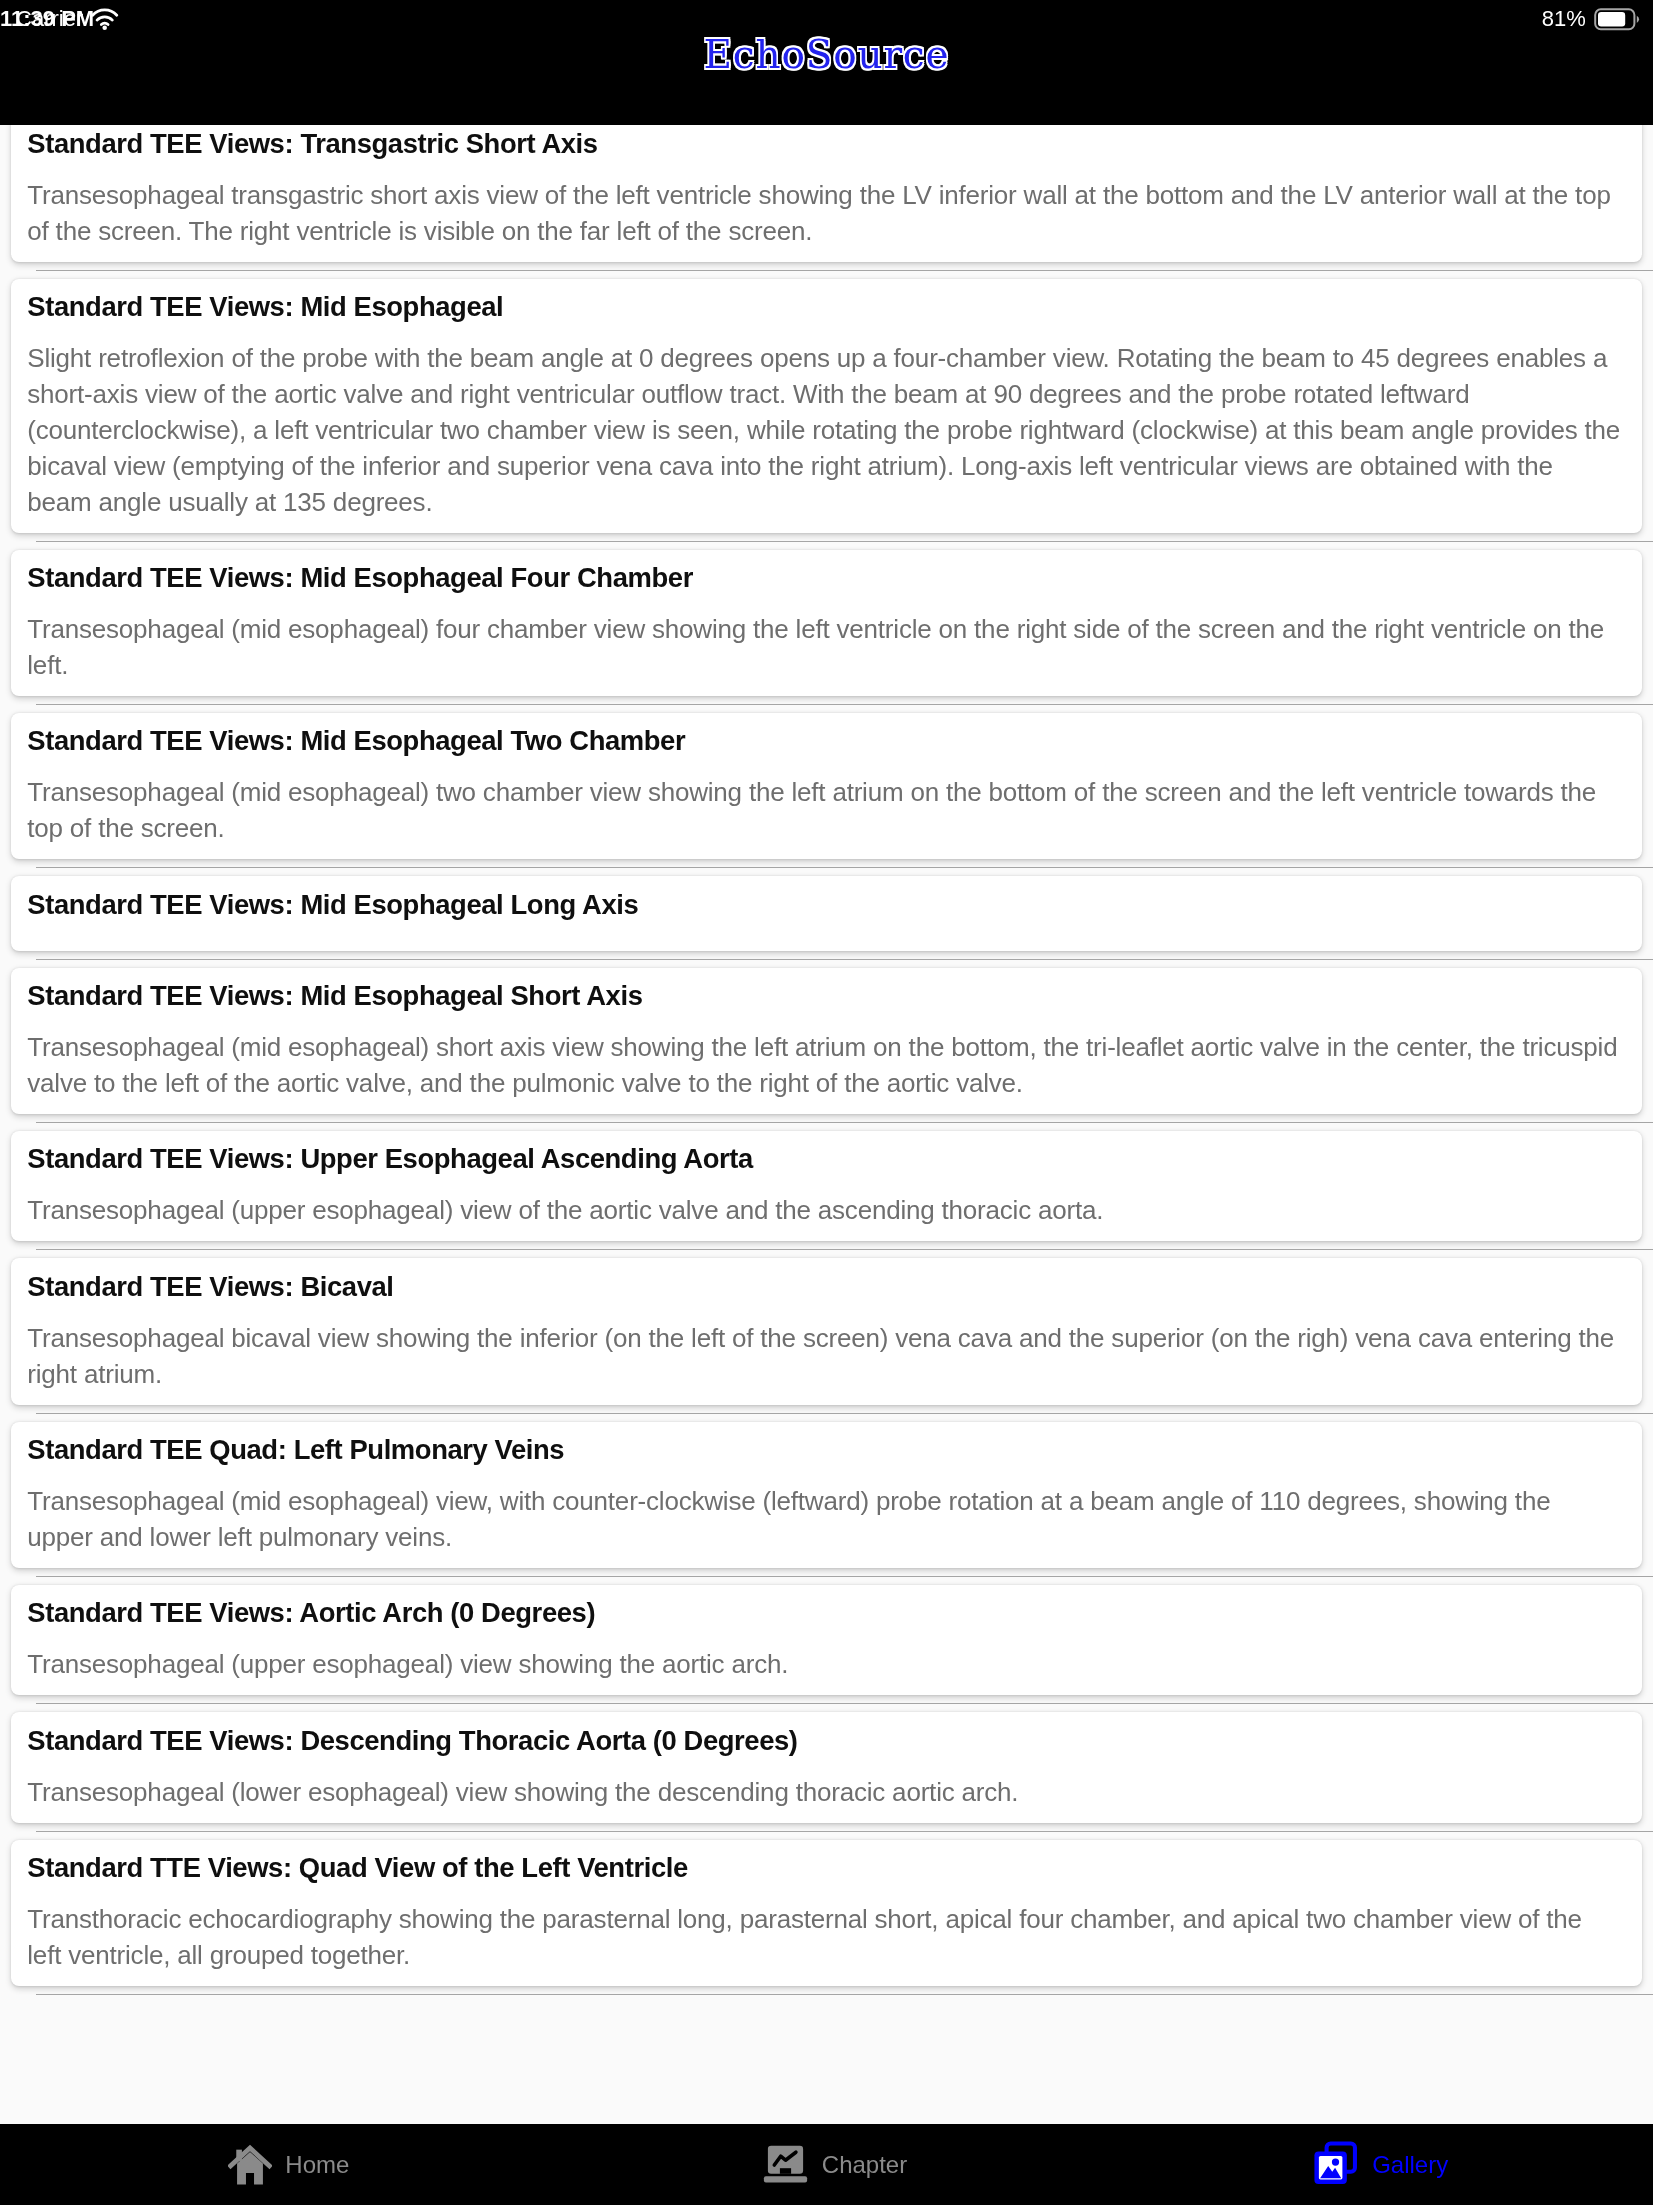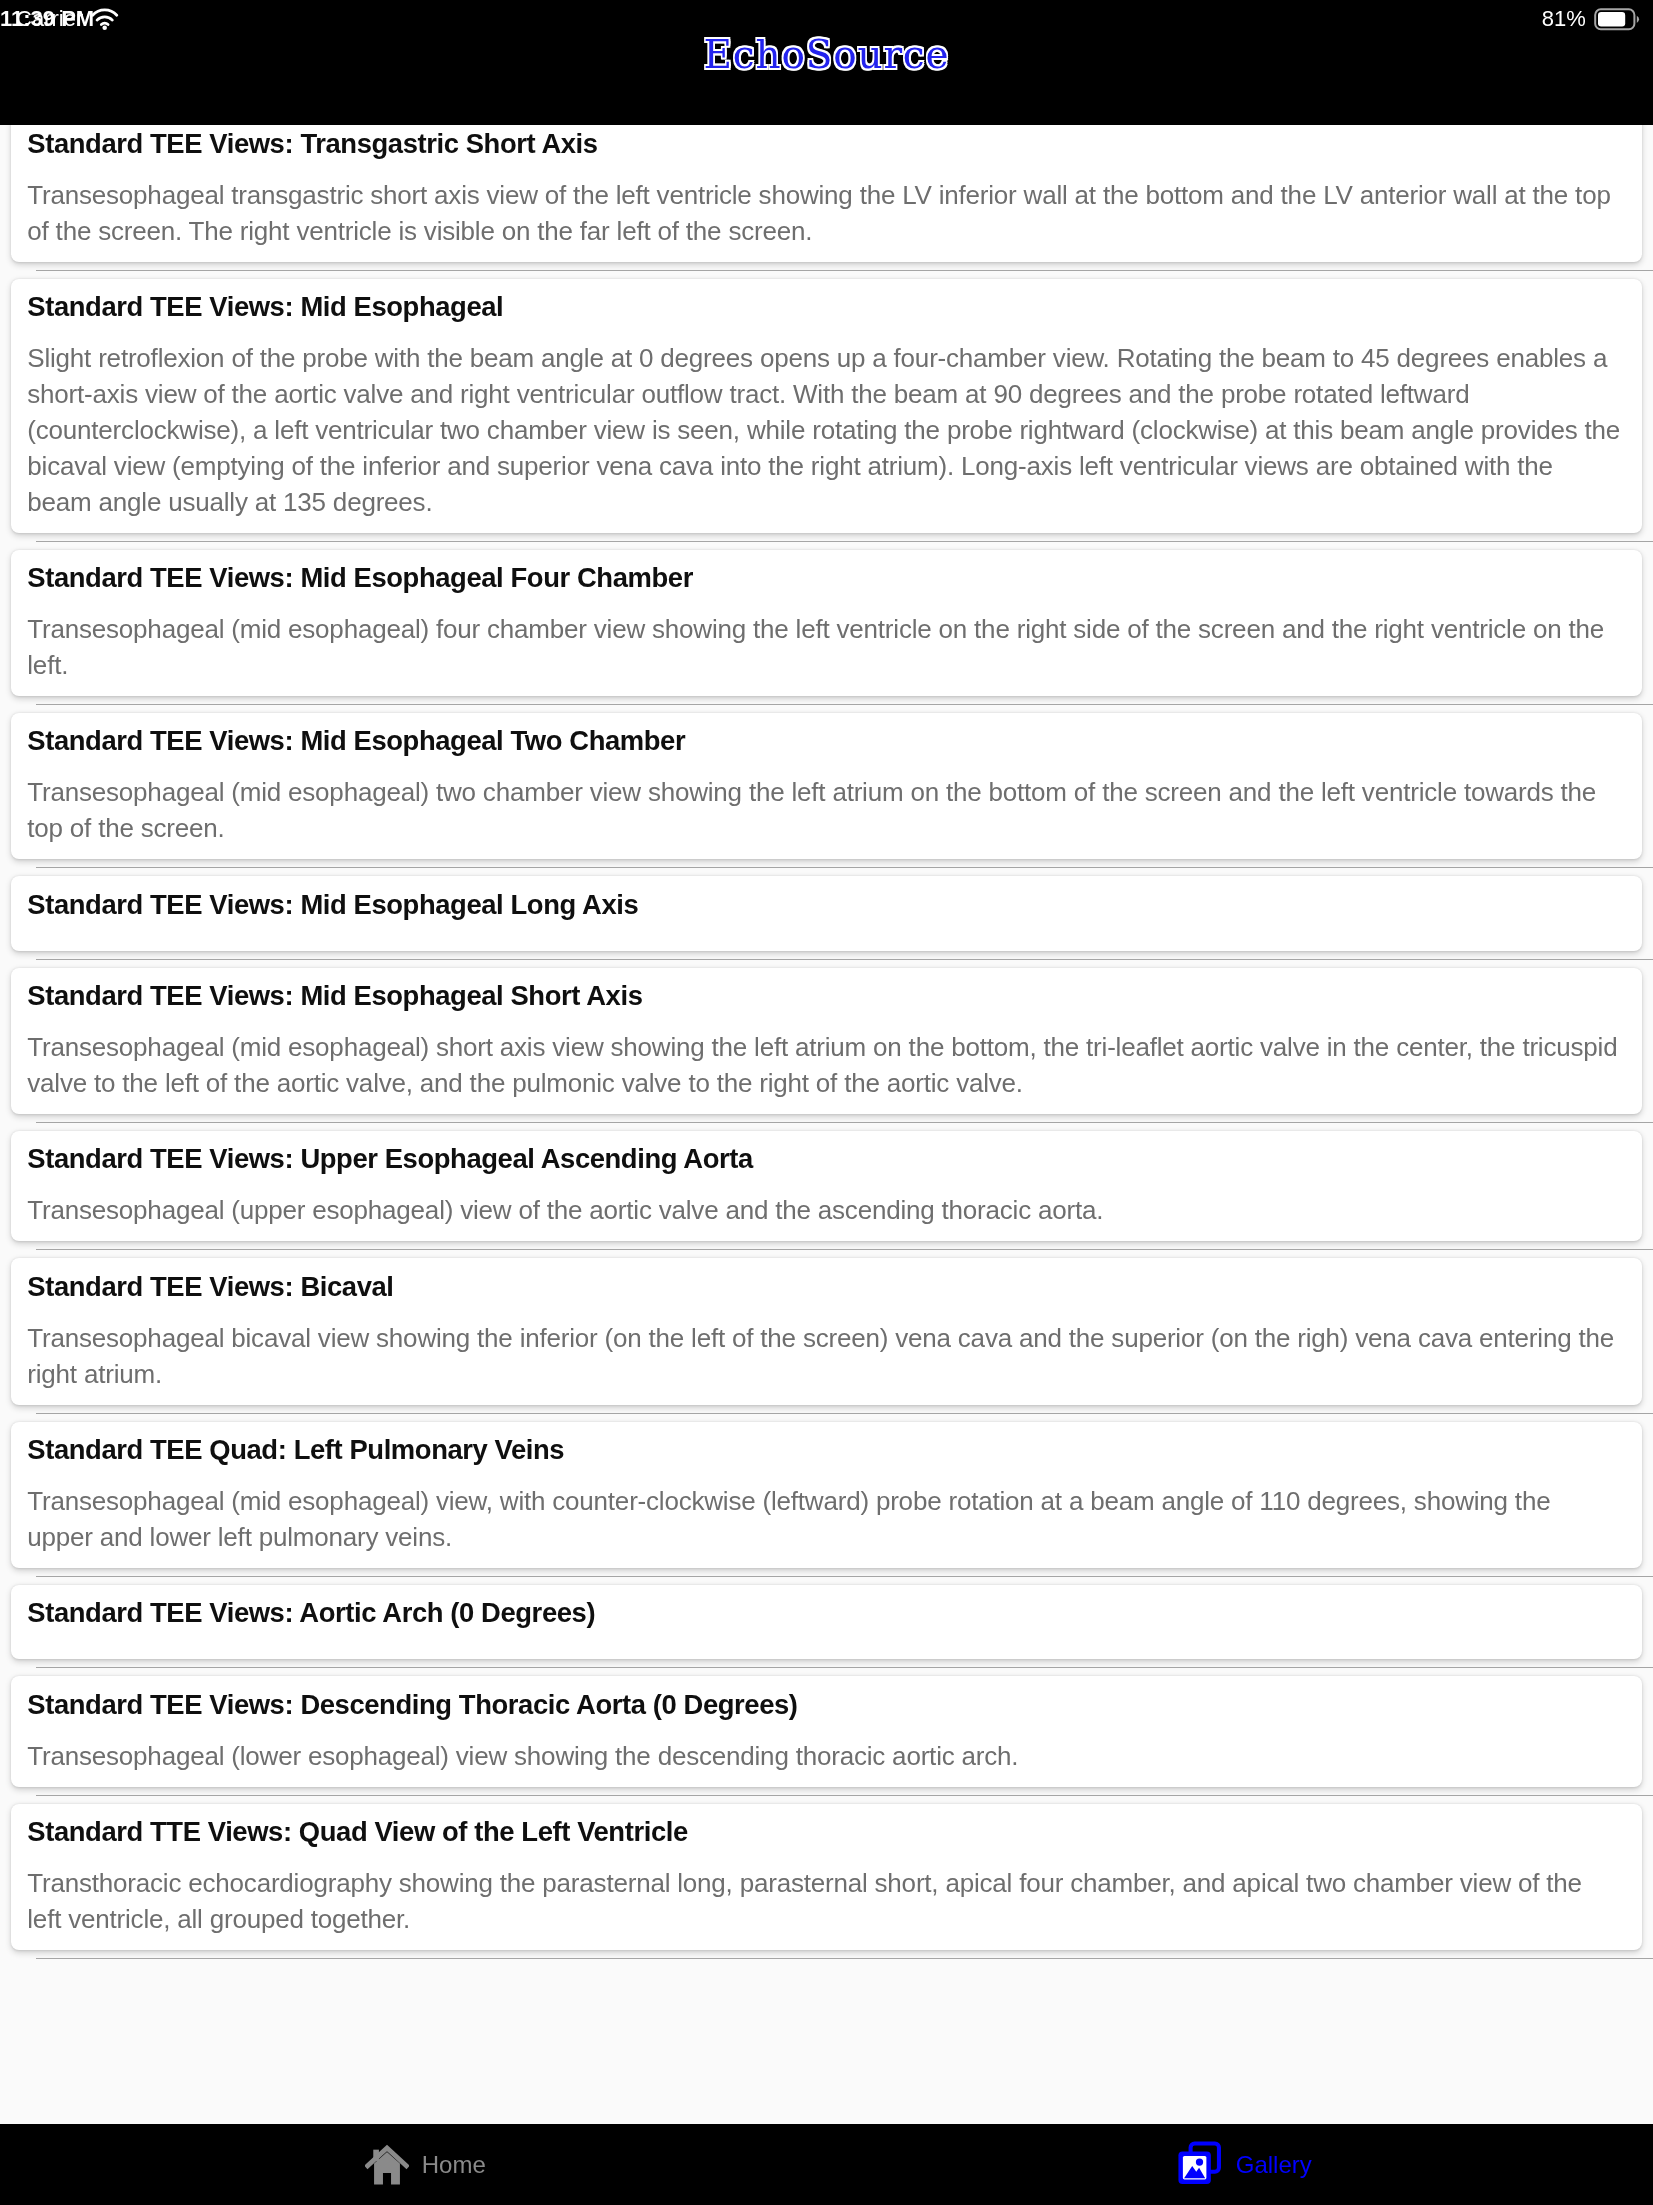--- a/index.html
+++ b/index.html
@@ -153,20 +153,21 @@
 
   <hr class="divider">
   <div class="card">
     <h3 class="card-title">Standard TEE Quad: Left Pulmonary Veins</h3>
     <p class="card-body">Transesophageal (mid esophageal) view, with counter-clockwise (leftward) probe rotation at a beam angle of 110 degrees, showing the upper and lower left pulmonary veins.</p>
   </div>
 
   <hr class="divider">
   <div class="card">
     <h3 class="card-title">Standard TEE Views: Aortic Arch (0 Degrees)</h3>
+    <p class="card-body">Transesophageal (upper esophageal) view showing the aortic arch.</p>
   </div>
 
   <hr class="divider">
   <div class="card">
     <h3 class="card-title">Standard TEE Views: Descending Thoracic Aorta (0 Degrees)</h3>
     <p class="card-body">Transesophageal (lower esophageal) view showing the descending thoracic aortic arch.</p>
   </div>
 
   <hr class="divider">
   <div class="card">
@@ -183,20 +184,31 @@
       <span class="tab-icon">
         <svg width="44" height="42" viewBox="0 0 54 52">
           <rect x="10" y="7" width="7" height="14" fill="#8a8a8a"></rect>
           <path d="M3 27 L27 5 L51 27" stroke="#8a8a8a" stroke-width="6" fill="none" stroke-linecap="square"></path>
           <path d="M11 24 L27 10 L43 24 L43 50 L32 50 L32 36 L22 36 L22 50 L11 50 Z" fill="#8a8a8a"></path>
         </svg>
       </span>
       <span class="tab-label">Home</span>
     </div>
 
+    <div class="tab-item">
+      <span class="tab-icon">
+        <svg width="47" height="40" viewBox="0 0 58 50">
+          <rect x="7" y="1" width="44" height="35" rx="4" fill="#8a8a8a"></rect>
+          <polyline points="15,25 23,14 29,19 42,9" stroke="#000" stroke-width="4.5" fill="none" stroke-linecap="round" stroke-linejoin="round"></polyline>
+          <rect x="22" y="29" width="14" height="7" fill="#000"></rect>
+          <rect x="2" y="39" width="54" height="8" rx="2.5" fill="#8a8a8a"></rect>
+        </svg>
+      </span>
+      <span class="tab-label">Chapter</span>
+    </div>
 
     <div class="tab-item active">
       <span class="tab-icon">
         <svg width="47" height="47" viewBox="0 0 58 58">
           <rect x="18" y="3" width="35" height="35" rx="5" fill="none" stroke="#0000ff" stroke-width="5"></rect>
           <rect x="3" y="13" width="40" height="40" rx="5" fill="#0000ff"></rect>
           <rect x="8.5" y="18.5" width="29" height="29" rx="2" fill="#ffffff"></rect>
           <circle cx="29" cy="26" r="4.5" fill="#0000ff"></circle>
           <path d="M10 46 L20 31 L25 38 L28.5 33 L36 46 Z" fill="#0000ff"></path>
         </svg>

